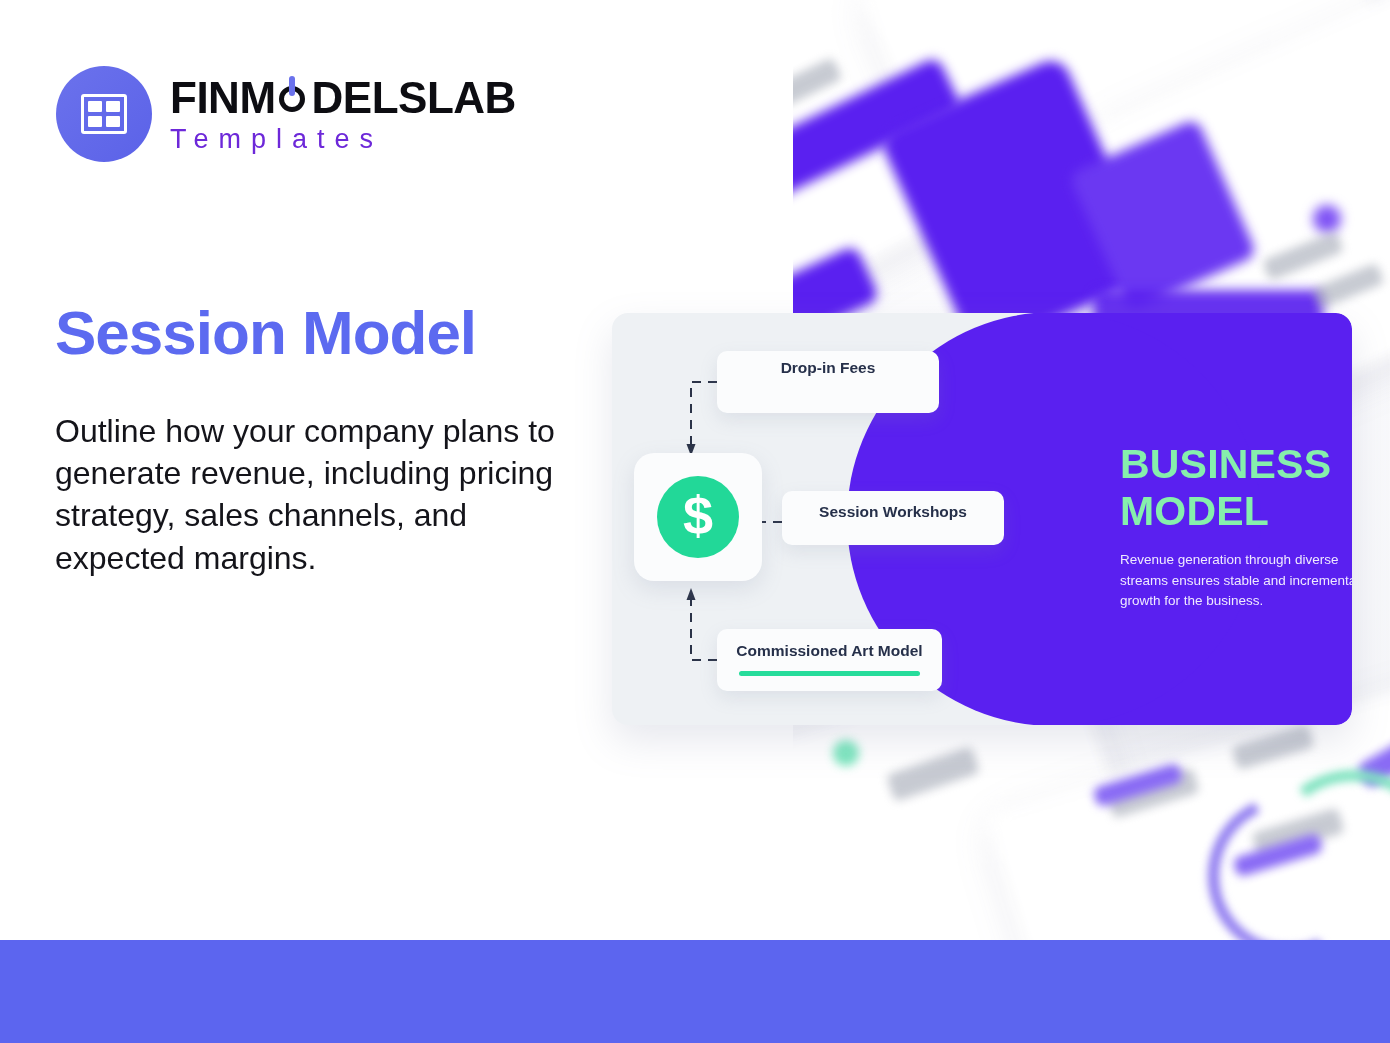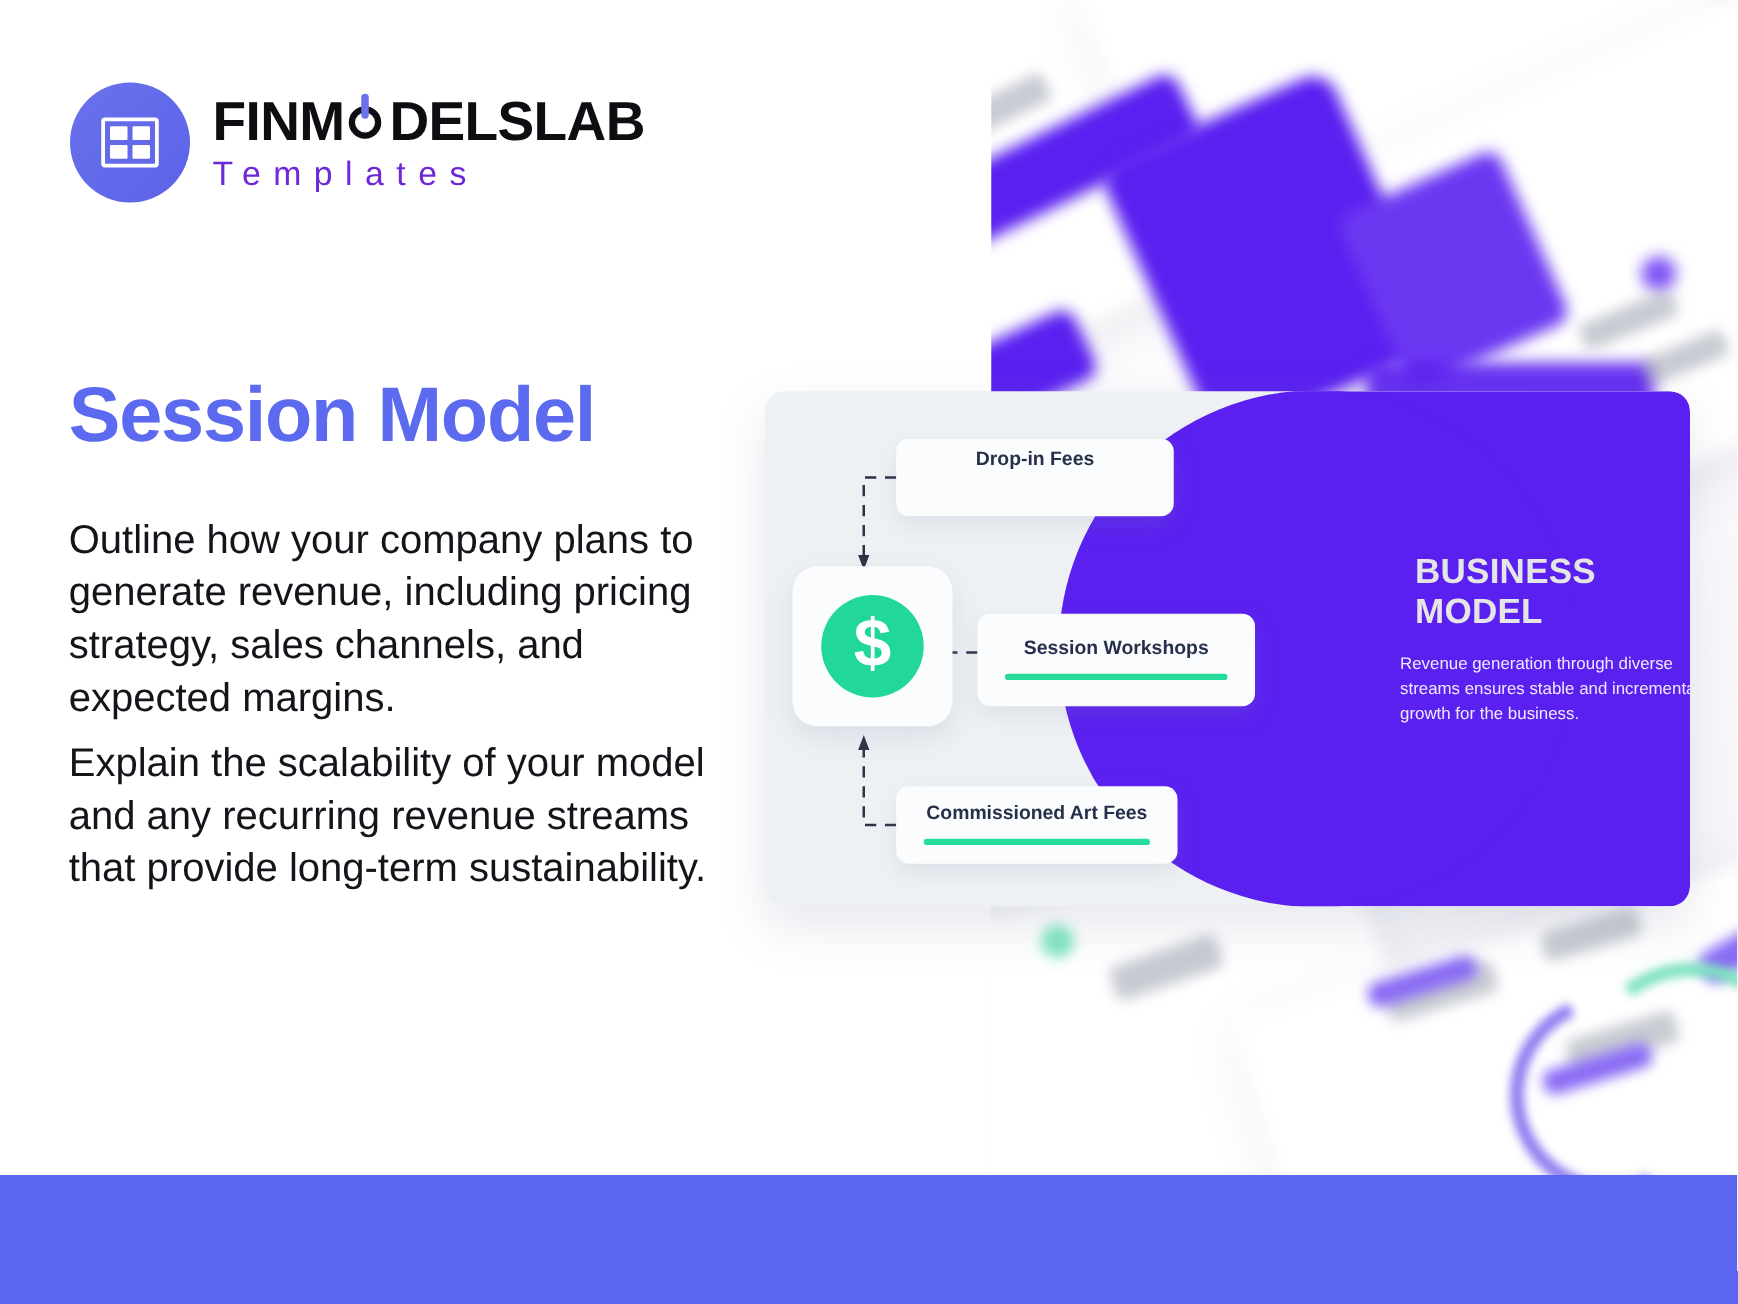--- a/index.html
+++ b/index.html
@@ -276,26 +276,25 @@
     background: #5A20F0;
   }
   .panel-inner {
     position: absolute;
     left: 78px;
     top: 128px;
     width: 210px;
     z-index: 2;
   }
   .panel-title {
-    font-size: 28px;
+    font-size: 41px;
     font-weight: 700;
-    color: #e5e5e5;
+    color: #86efac;
     line-height: 1.14;
     letter-spacing: 0.2px;
-    margin-left: 12px;
   }
   .panel-desc {
     margin-top: 16px;
     font-size: 13.5px;
     line-height: 1.5;
     color: #efe9ff;
     width: 245px;
   }
 
   
@@ -319,21 +318,21 @@
     white-space: nowrap;
   }
   .node-bar {
     margin-top: 11px;
     height: 5px;
     border-radius: 3px;
     background: #26dc9b;
     width: 100%;
   }
   .node-1 { left: 105px; top: 38px;  width: 222px; height: 62px; gap: 16px; }
-  .node-2 { left: 170px; top: 178px; width: 222px; height: 74px; }
+  .node-2 { left: 170px; top: 178px; width: 222px; height: 54px; }
   .node-3 { left: 105px; top: 316px; width: 225px; height: 62px; }
 
   .center-tile {
     position: absolute;
     left: 22px;
     top: 140px;
     width: 128px;
     height: 128px;
     background: #fbfcfd;
     border-radius: 20px;
@@ -418,21 +417,20 @@
       </div>
     </div>
     <div class="logo-text">
       <div class="logo-word"><span>FINM</span><span class="power-o"></span><span>DELSLAB</span></div>
       <div class="logo-sub">Templates</div>
     </div>
   </div>
 
   <div class="headline">Session Model</div>
   <div class="body-copy p1">Outline how your company plans to generate revenue, including pricing strategy, sales channels, and expected margins.</div>
-  <div class="body-copy p2">Explain the scalability of your model and any recurring revenue streams that provide long-term sustainability.</div>
 
   <div class="diagram-card">
 
     <svg class="connectors" viewBox="0 0 740 412" xmlns="http://www.w3.org/2000/svg">
 
       <path d="M105 69 L79 69 L79 133" fill="none" stroke="#2b3348" stroke-width="2" stroke-dasharray="9 7"></path>
       <path d="M79 143 L74.5 131 L83.5 131 Z" fill="#2b3348"></path>
 
       <path d="M170 209 L99 209" fill="none" stroke="#2b3348" stroke-width="2" stroke-dasharray="9 7"></path>
       <path d="M89 209 L101 204.5 L101 213.5 Z" fill="#2b3348"></path>
@@ -447,21 +445,21 @@
 
     <div class="node node-1">
       <div class="node-label">Drop-in Fees</div>
       <div class="node-bar"></div>
     </div>
     <div class="node node-2">
       <div class="node-label">Session Workshops</div>
       <div class="node-bar"></div>
     </div>
     <div class="node node-3">
-      <div class="node-label">Commissioned Art Fees</div>
+      <div class="node-label">Commissioned Art Model</div>
       <div class="node-bar"></div>
     </div>
 
     <div class="purple-panel">
       <div class="panel-inner">
         <div class="panel-title">
           <span>BUSINESS</span><br>
           <span>MODEL</span>
         </div>
         <div class="panel-desc">Revenue generation through diverse streams ensures stable and incremental growth for the business.</div>

